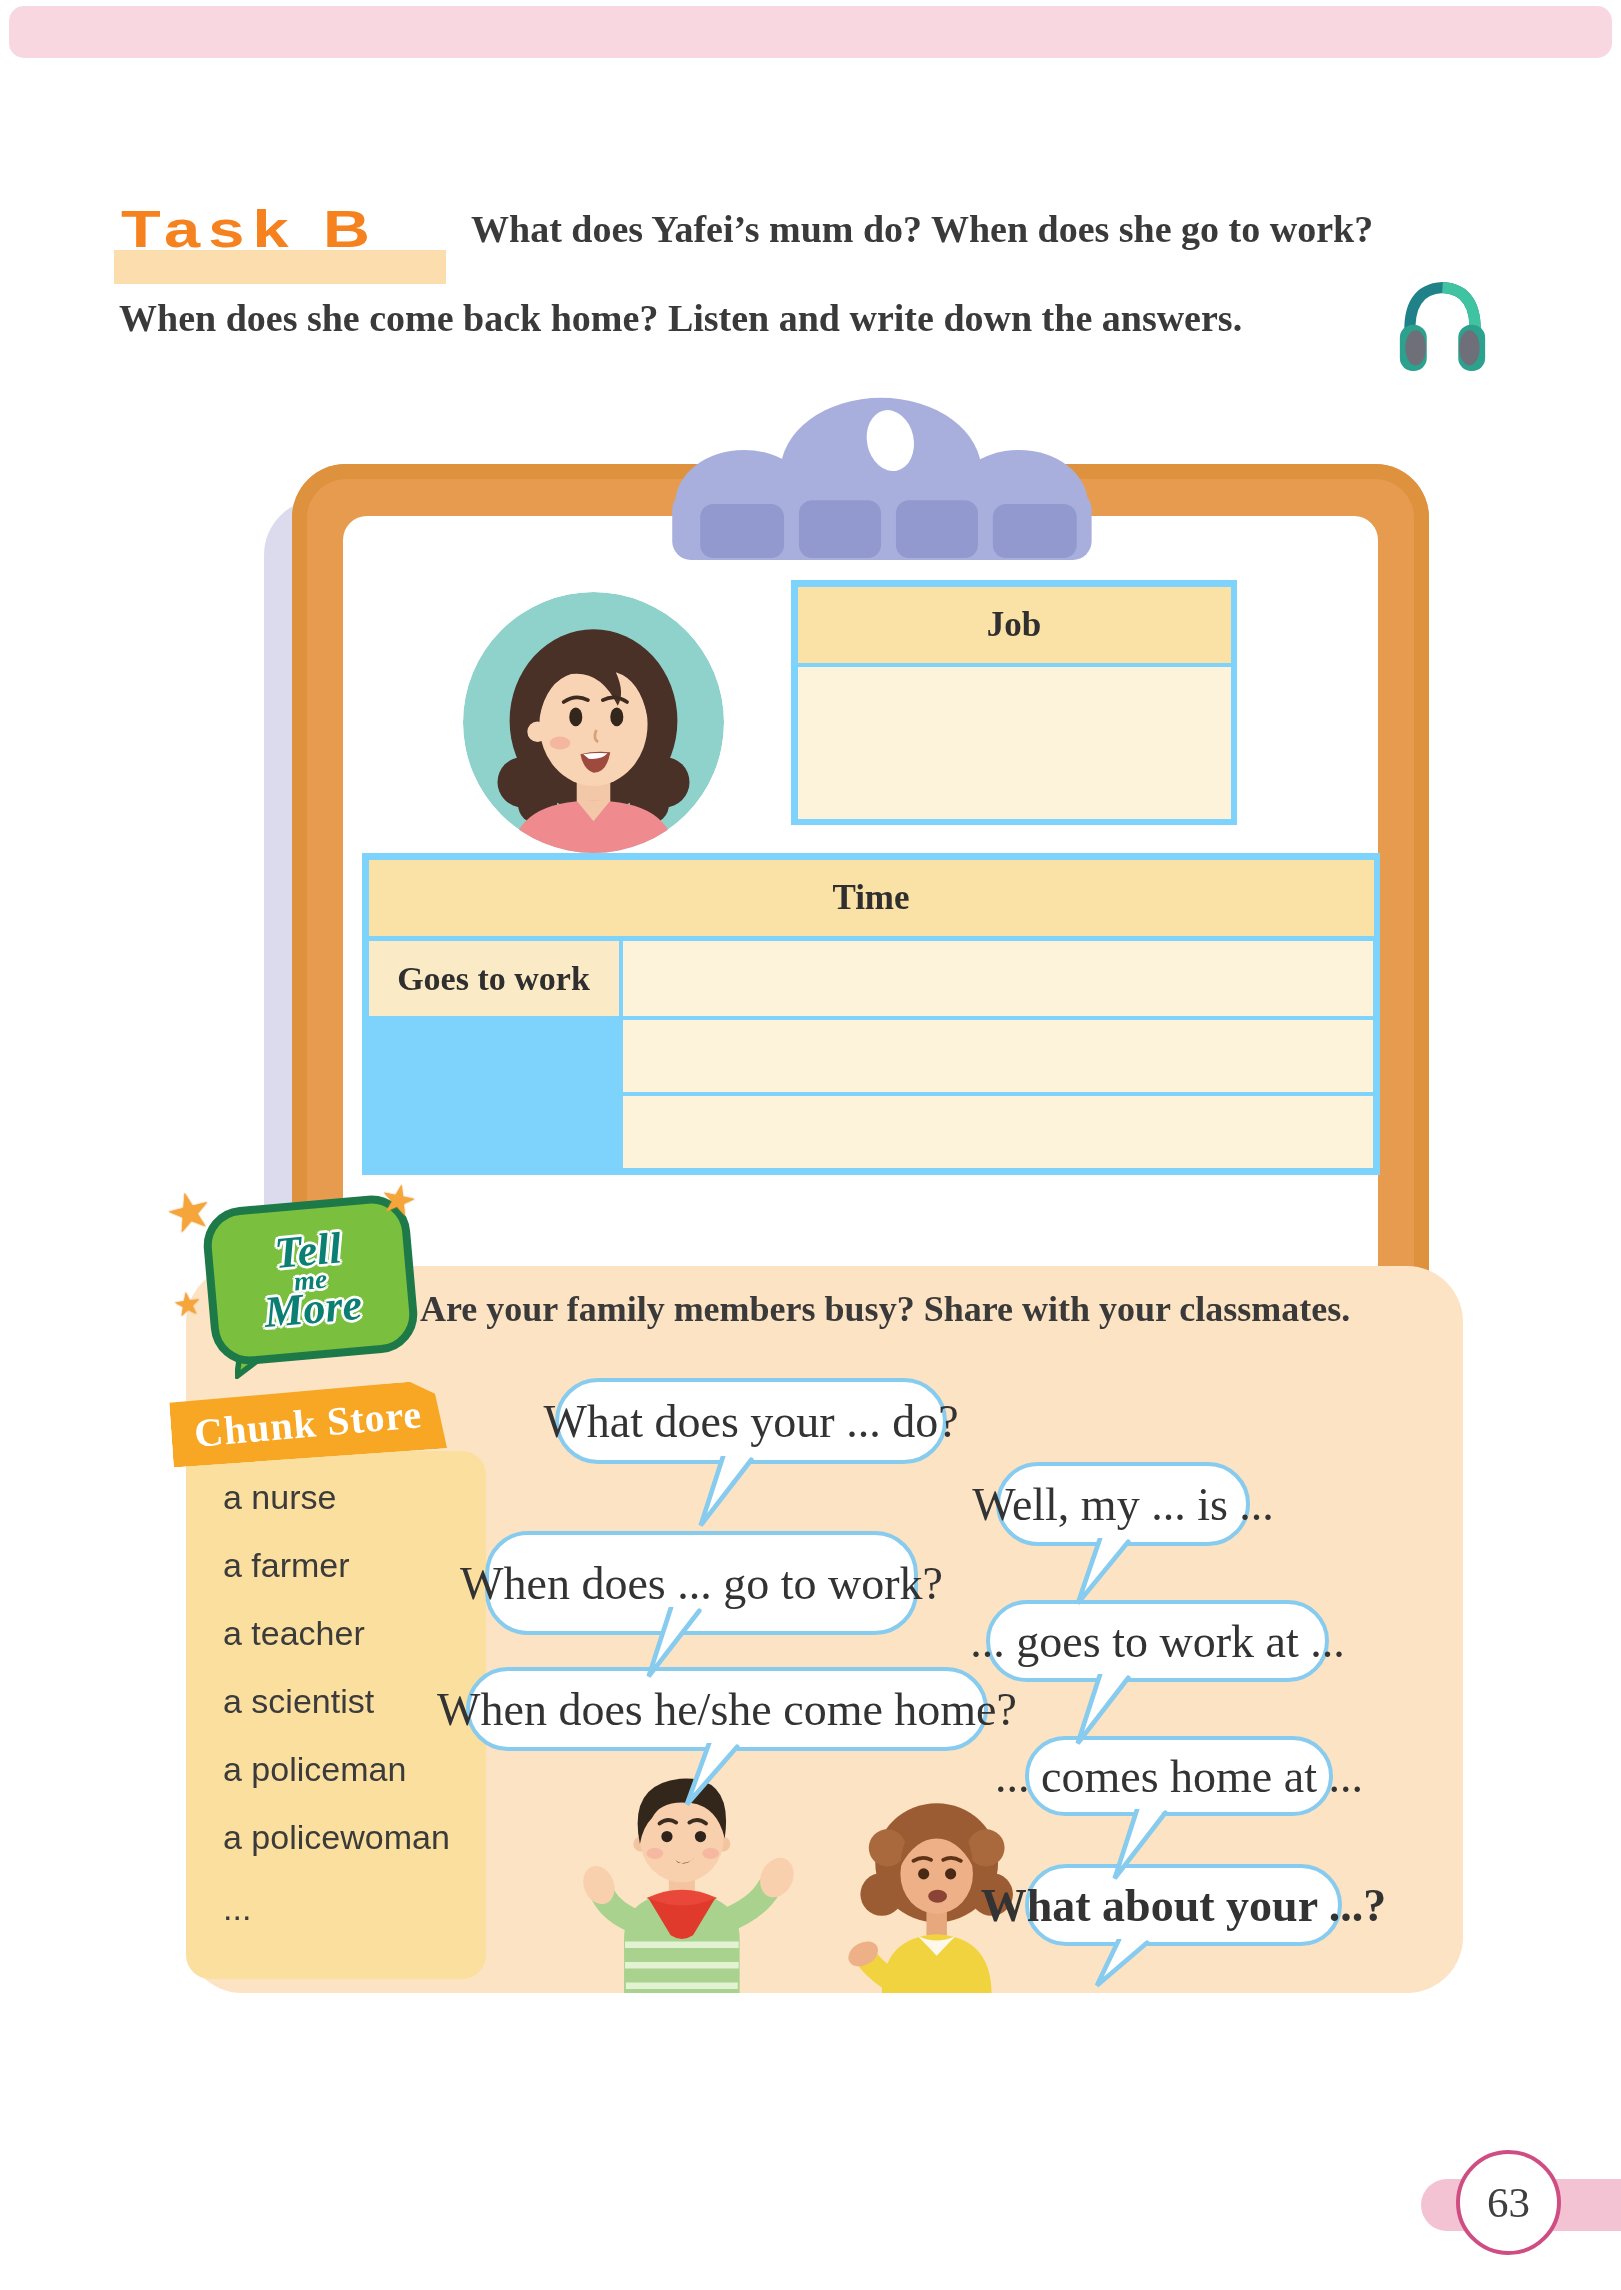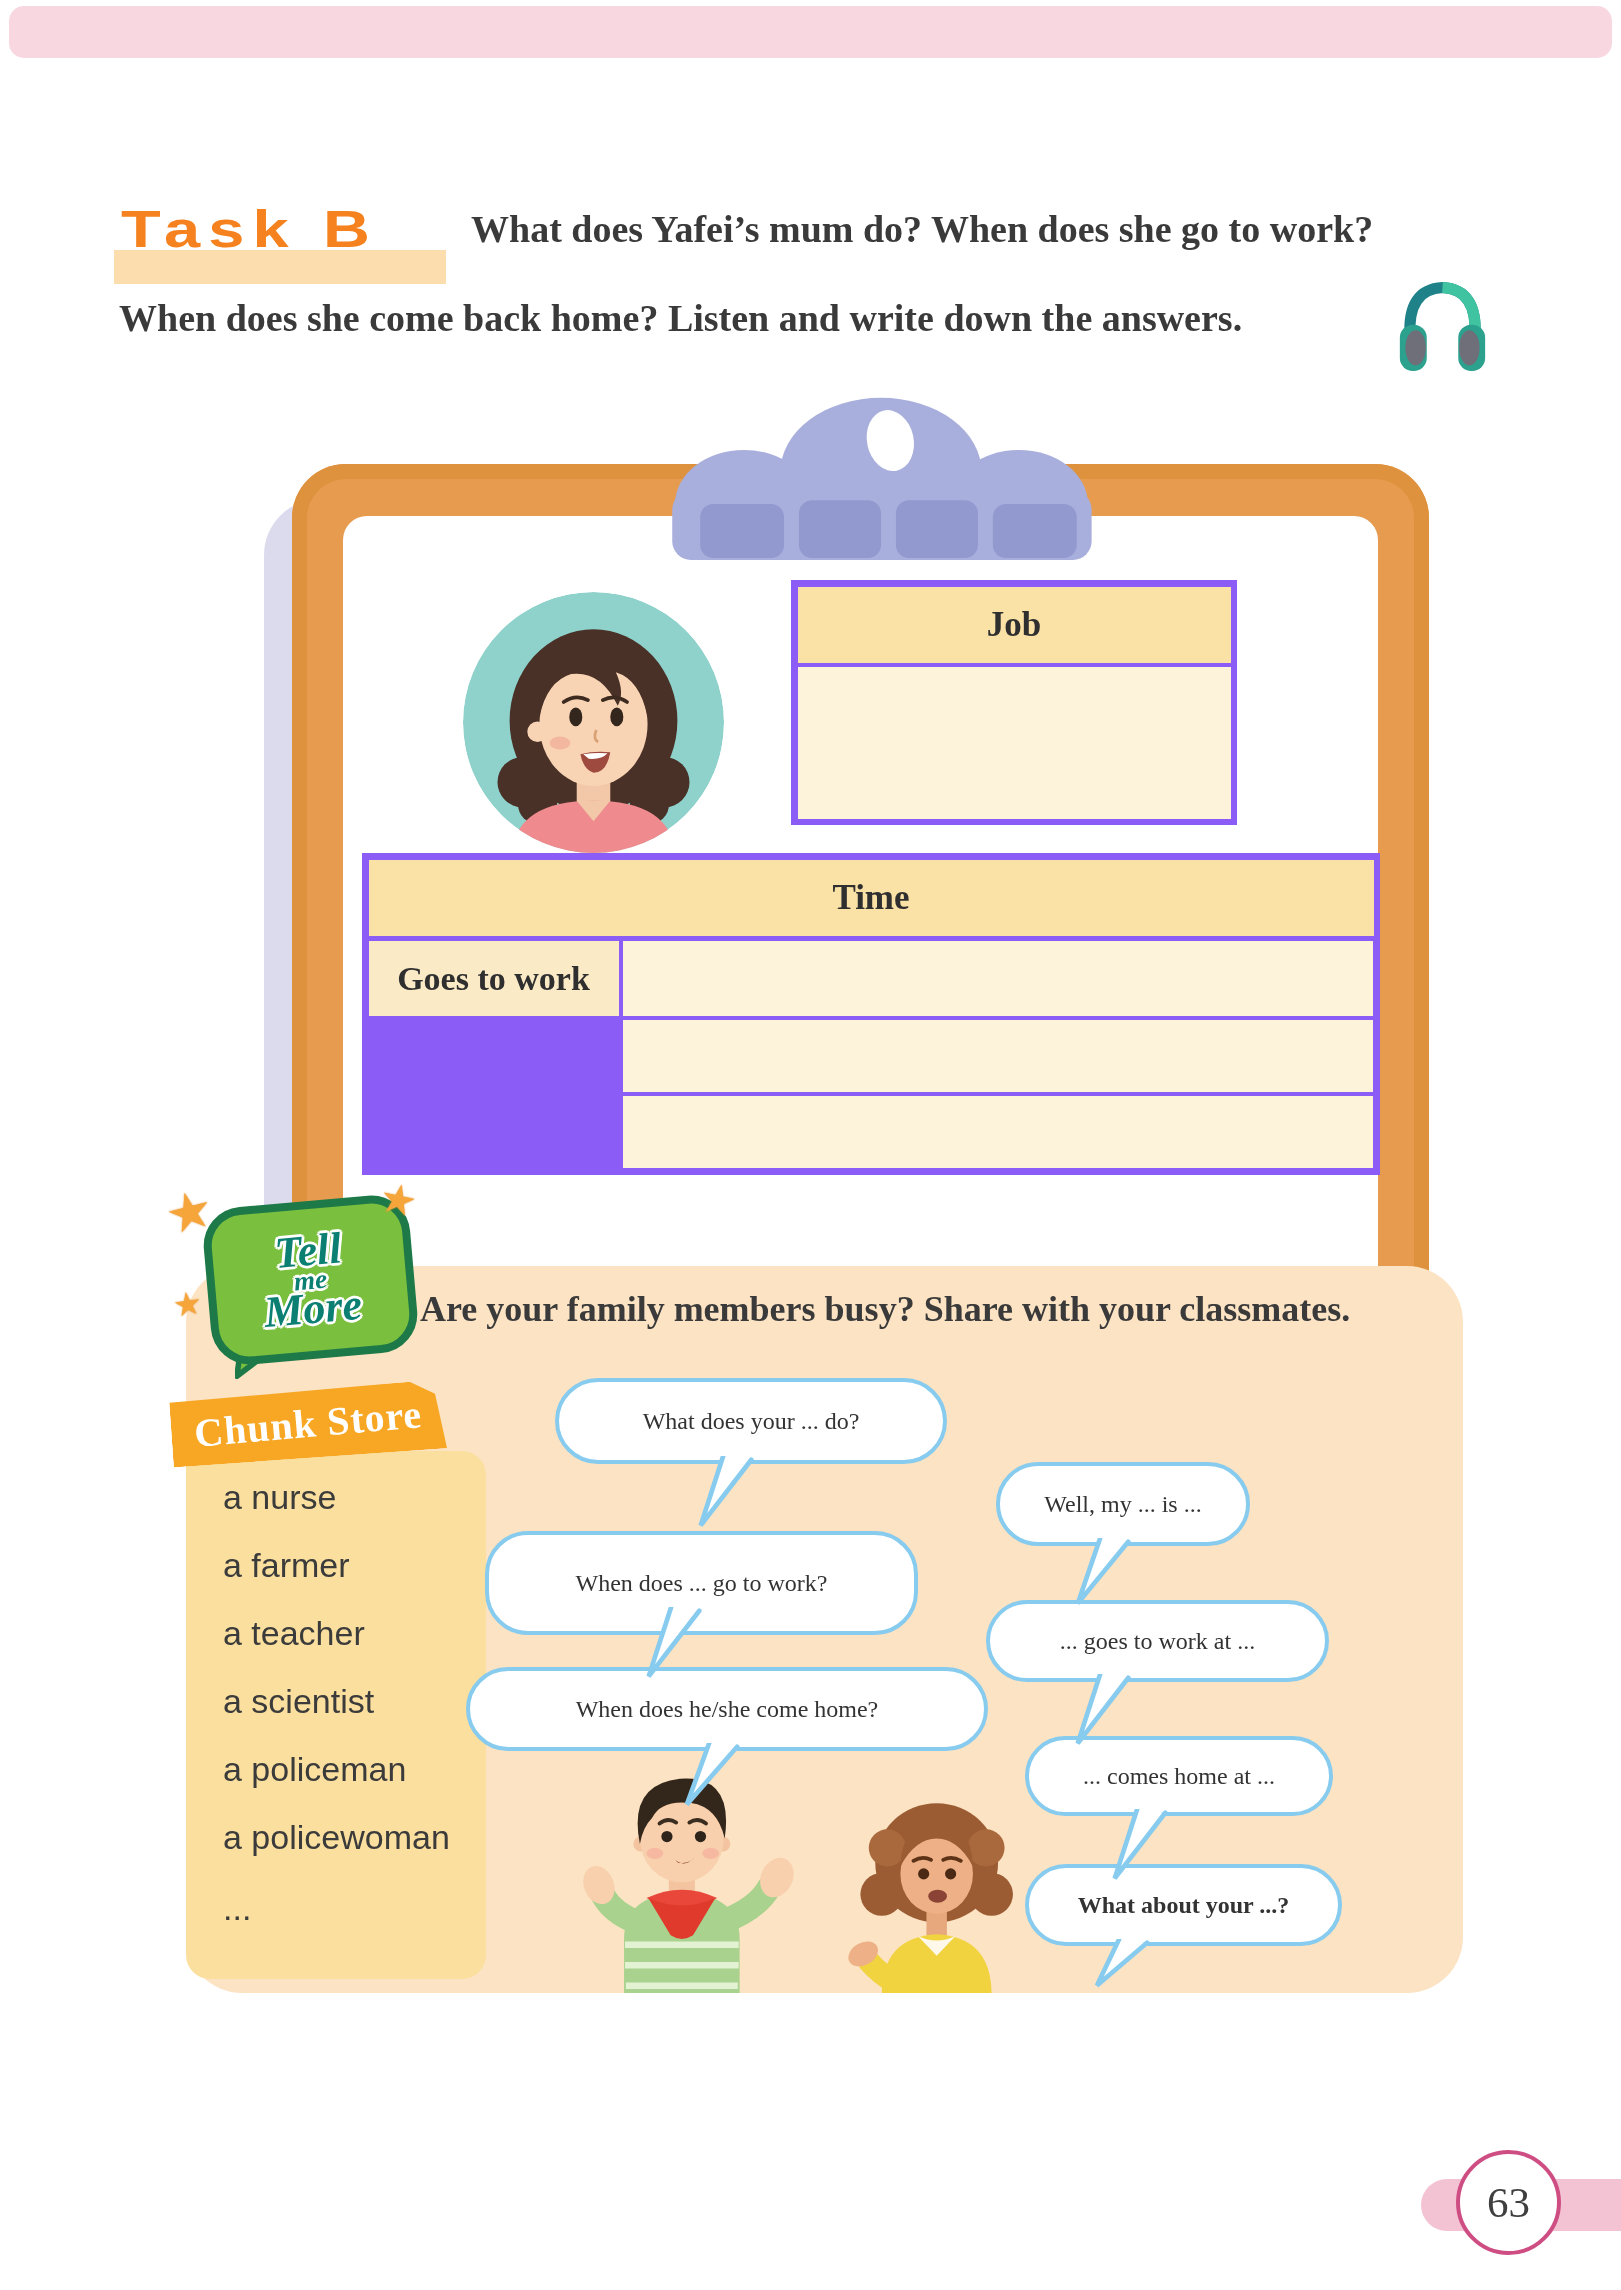--- a/index.html
+++ b/index.html
@@ -24,21 +24,21 @@
   .h1{left:471px;top:207px;}
   .h2{left:119px;top:296px;}
 
   
   .clip-shadow{left:264px;top:499px;width:1137px;height:853px;background:#dcdbee;border-radius:56px;}
   .clip-frame{left:292px;top:464px;width:1137px;height:862px;background:#e79b4f;border-radius:54px;
     box-shadow:inset 0 0 0 15px #de923e;}
   .clip-white{left:343px;top:516px;width:1035px;height:774px;background:#ffffff;border-radius:24px;}
 
   
-  .tbl{background:#8b5cf6;}
+  .tbl{background:#7dd3fc;}
   .cell{position:absolute;}
   .cell-head{background:#fae1a5;display:flex;align-items:center;justify-content:center;
     font-size:35px;font-weight:bold;color:#2f2f2f;}
   .cell-label{background:#faeac6;display:flex;align-items:center;justify-content:center;
     font-size:34px;font-weight:bold;color:#2f2f2f;}
   .cell-blank{background:#fdf2da;}
 
   
   .peach{left:186px;top:1266px;width:1277px;height:727px;background:#fce3c3;border-radius:56px;}
   .kids-clip{left:186px;top:1266px;width:1277px;height:727px;border-radius:56px;overflow:hidden;}
@@ -58,21 +58,21 @@
   
   .chunk-banner{left:171px;top:1389px;width:274px;height:69px;background:#f7a724;transform:rotate(-4deg);
     clip-path:polygon(0 6%,88% 0,97% 20%,100% 100%,0 100%);display:flex;align-items:center;justify-content:center;z-index:9;}
   .chunk-banner span{color:#ffffff;font-size:40px;font-weight:bold;letter-spacing:0.9px;transform:rotate(-1deg);}
   .chunk-panel{left:186px;top:1451px;width:268px;height:528px;background:#fbdf9e;border-radius:0 24px 24px 24px;padding-left:32px;}
   .chunk-item{position:absolute;left:37px;font-size:34px;color:#3b3b3b;white-space:nowrap;
     font-family:"Liberation Sans","DejaVu Sans",sans-serif;}
 
   
   .bubble{position:absolute;background:#ffffff;border:4.7px solid #87cbef;border-radius:43px;
-    display:flex;align-items:center;justify-content:center;font-size:24px;color:#333333;
+    display:flex;align-items:center;justify-content:center;font-size:46px;color:#333333;
     white-space:nowrap;z-index:9;box-sizing:border-box;}
   .tail{position:absolute;z-index:10;}
 
   svg{display:block;}
 </style>
 </head>
 <body>
 
 <div class="abs topbar"></div>
 

